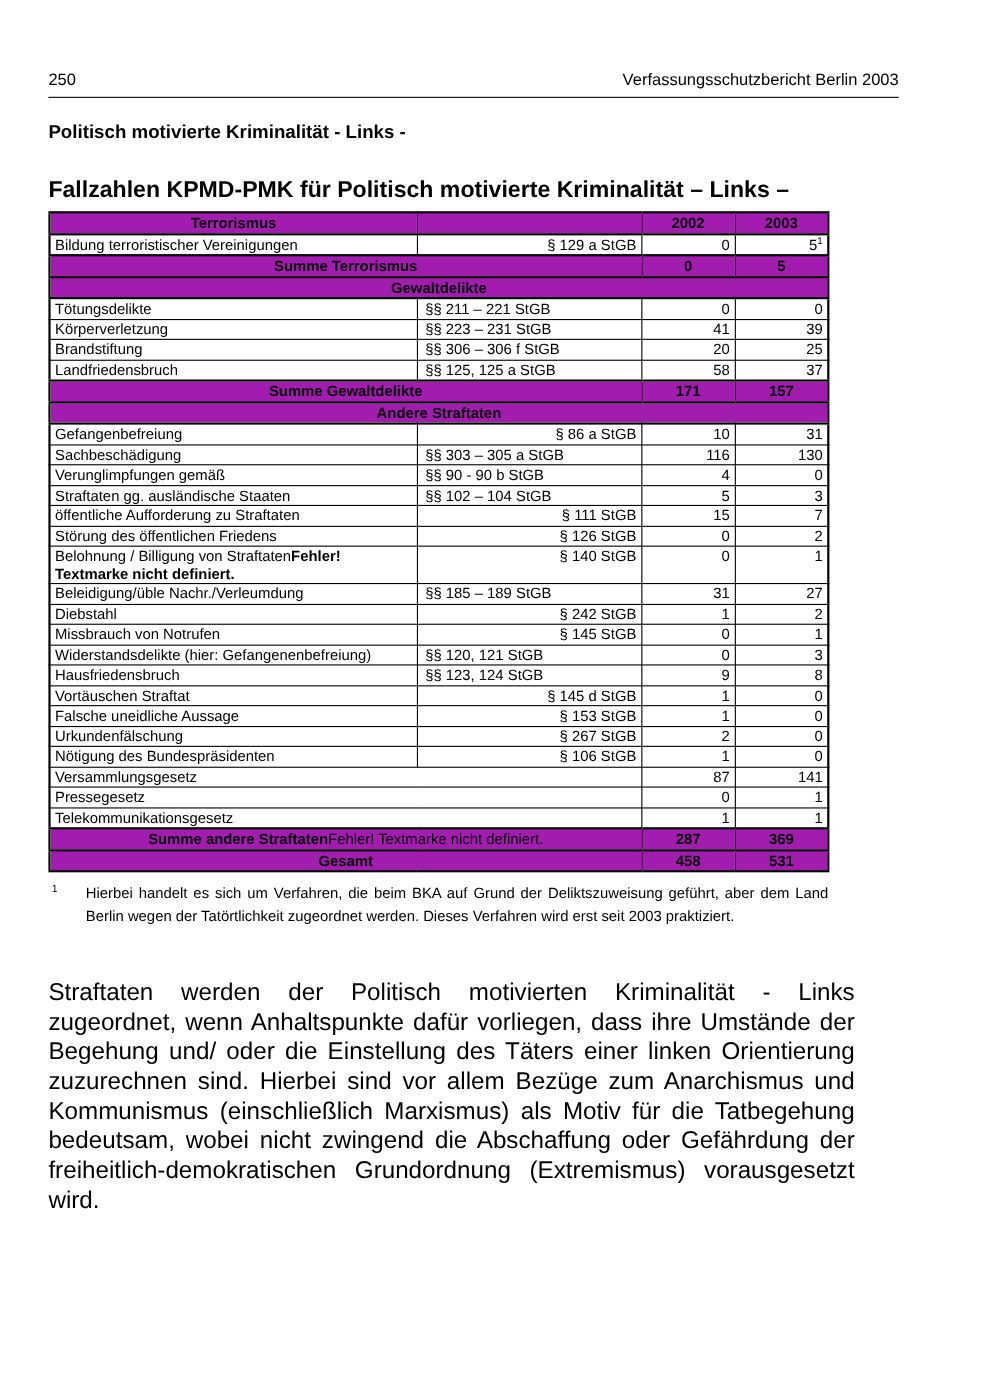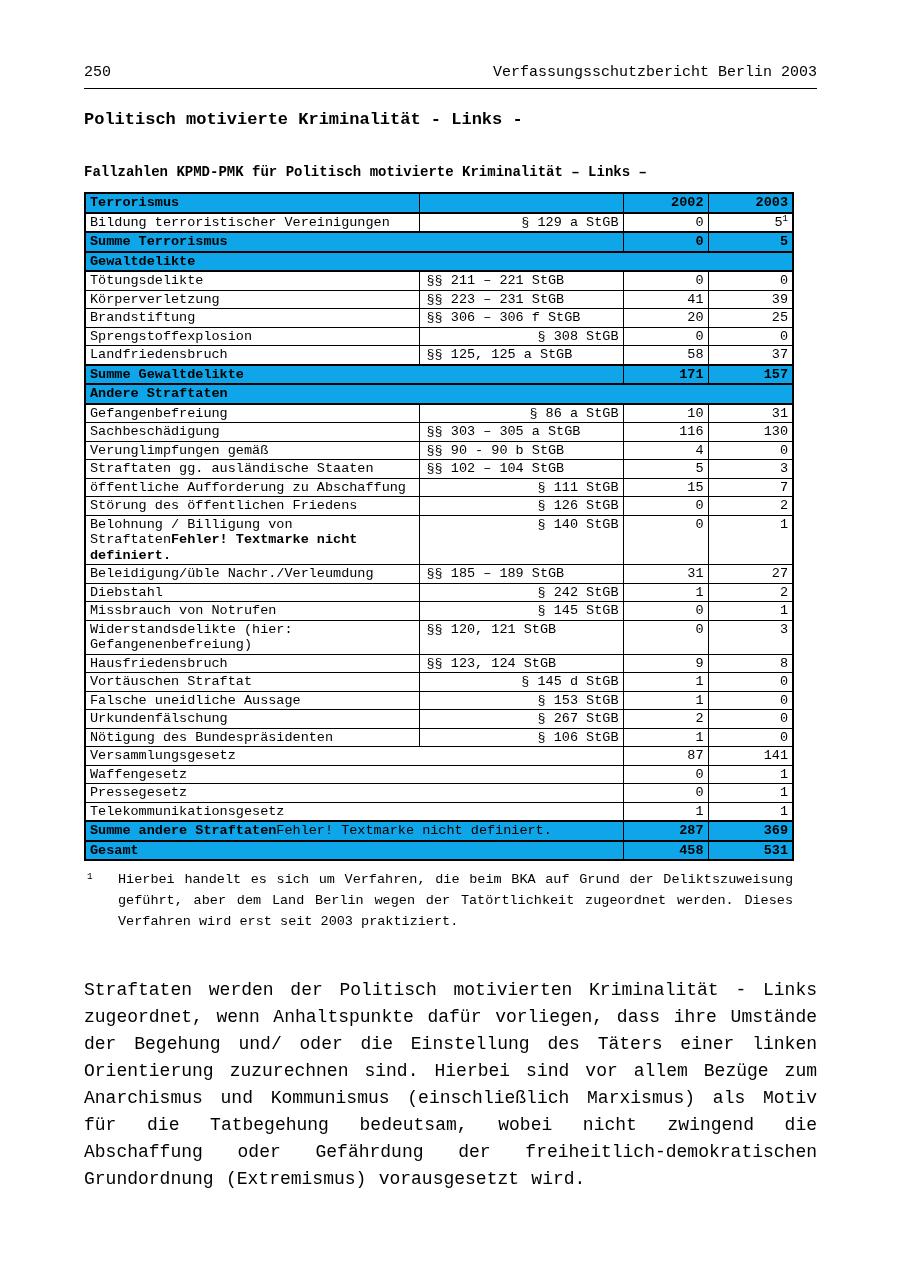--- a/index.html
+++ b/index.html
@@ -1,69 +1,70 @@
 <!DOCTYPE html>
 <html lang="de"><head>
 <meta charset="utf-8">
 <style>
   html, body { margin: 0; padding: 0; background: #ffffff; }
   .page {
     position: relative;
     width: 900px;
     height: 1273px;
     box-sizing: border-box;
-    padding: 64px 83px 0 84px;
+    padding: 64px 83px 0 44px;
     background: #ffffff;
     color: #000000;
-    font-family: Liberation Mono, monospace;
+    font-family: Liberation Sans, sans-serif;
     overflow: hidden;
   }
   
   .page-header {
     display: flex;
     justify-content: space-between;
     align-items: baseline;
     font-size: 15px;
     line-height: 17px;
     padding-bottom: 7px;
     border-bottom: 1.5px solid #000;
   }
   .doc-title {
     margin: 21px 0 0 0;
     font-size: 17px;
     font-weight: bold;
     line-height: 19px;
   }
   .table-title {
     margin: 34px 0 10px 0;
-    font-size: 14px;
+    font-size: 21px;
     font-weight: bold;
     line-height: 19px;
   }
   
   table.stats {
     border-collapse: collapse;
     table-layout: fixed;
     width: 709px;
     border: 2px solid #000;
   }
   table.stats td {
     border: 1px solid #000;
     font-size: 13.5px;
     line-height: 15.5px;
     padding: 1px 4px;
     vertical-align: top;
     overflow: hidden;
     white-space: normal;
   }
   tr.row-gray td {
-    background: #0ea5e9;
+    background: #a21caf;
     font-weight: bold;
     border-top-width: 2px;
     border-bottom-width: 2px;
+    text-align: center;
   }
   td.num { text-align: right; padding-right: 5px; }
   td.statute-cell.p1 { padding-left: 14px; text-align: right; }  
   td.statute-cell.p2 { padding-left: 7px; }
   span.bold-suffix { font-weight: bold; }
   span.normal-suffix { font-weight: normal; }
   sup.tbl-sup { font-size: 9px; line-height: 0; vertical-align: super; }
   
   .footnote {
     margin-top: 8px;
@@ -82,21 +83,21 @@
     box-sizing: border-box;
   }
   .footnote-text {
     flex: 1;
     text-align: justify;
   }
   
   .body-paragraph {
     margin-top: 45px;
     width: 733px;
-    font-size: 18px;
+    font-size: 22px;
     line-height: 27px;
     text-align: justify;
     word-spacing: 1.5px;
   }
 </style>
 </head>
 <body>
 
 <div class="page">
 
@@ -149,26 +150,20 @@
           <td class="num">41</td>
           <td class="num">39</td>
         </tr>
         <tr>
           <td>Brandstiftung</td>
           <td class="statute-cell p2">§§ 306 – 306 f StGB</td>
           <td class="num">20</td>
           <td class="num">25</td>
         </tr>
         <tr>
-          <td>Sprengstoffexplosion</td>
-          <td class="statute-cell p1">§ 308 StGB</td>
-          <td class="num">0</td>
-          <td class="num">0</td>
-        </tr>
-        <tr>
           <td>Landfriedensbruch</td>
           <td class="statute-cell p2">§§ 125, 125 a StGB</td>
           <td class="num">58</td>
           <td class="num">37</td>
         </tr>
         <tr class="row-gray">
           <td colspan="2">Summe Gewaltdelikte</td>
           <td class="num">171</td>
           <td class="num">157</td>
         </tr>
@@ -193,21 +188,21 @@
           <td class="num">4</td>
           <td class="num">0</td>
         </tr>
         <tr>
           <td>Straftaten gg. ausländische Staaten</td>
           <td class="statute-cell p2">§§ 102 – 104 StGB</td>
           <td class="num">5</td>
           <td class="num">3</td>
         </tr>
         <tr>
-          <td>öffentliche Aufforderung zu Abschaffung</td>
+          <td>öffentliche Aufforderung zu Straftaten</td>
           <td class="statute-cell p1">§ 111 StGB</td>
           <td class="num">15</td>
           <td class="num">7</td>
         </tr>
         <tr>
           <td>Störung des öffentlichen Friedens</td>
           <td class="statute-cell p1">§ 126 StGB</td>
           <td class="num">0</td>
           <td class="num">2</td>
         </tr>
@@ -270,25 +265,20 @@
           <td class="statute-cell p1">§ 106 StGB</td>
           <td class="num">1</td>
           <td class="num">0</td>
         </tr>
         <tr>
           <td colspan="2">Versammlungsgesetz</td>
           <td class="num">87</td>
           <td class="num">141</td>
         </tr>
         <tr>
-          <td colspan="2">Waffengesetz</td>
-          <td class="num">0</td>
-          <td class="num">1</td>
-        </tr>
-        <tr>
           <td colspan="2">Pressegesetz</td>
           <td class="num">0</td>
           <td class="num">1</td>
         </tr>
         <tr>
           <td colspan="2">Telekommunikationsgesetz</td>
           <td class="num">1</td>
           <td class="num">1</td>
         </tr>
         <tr class="row-gray">

